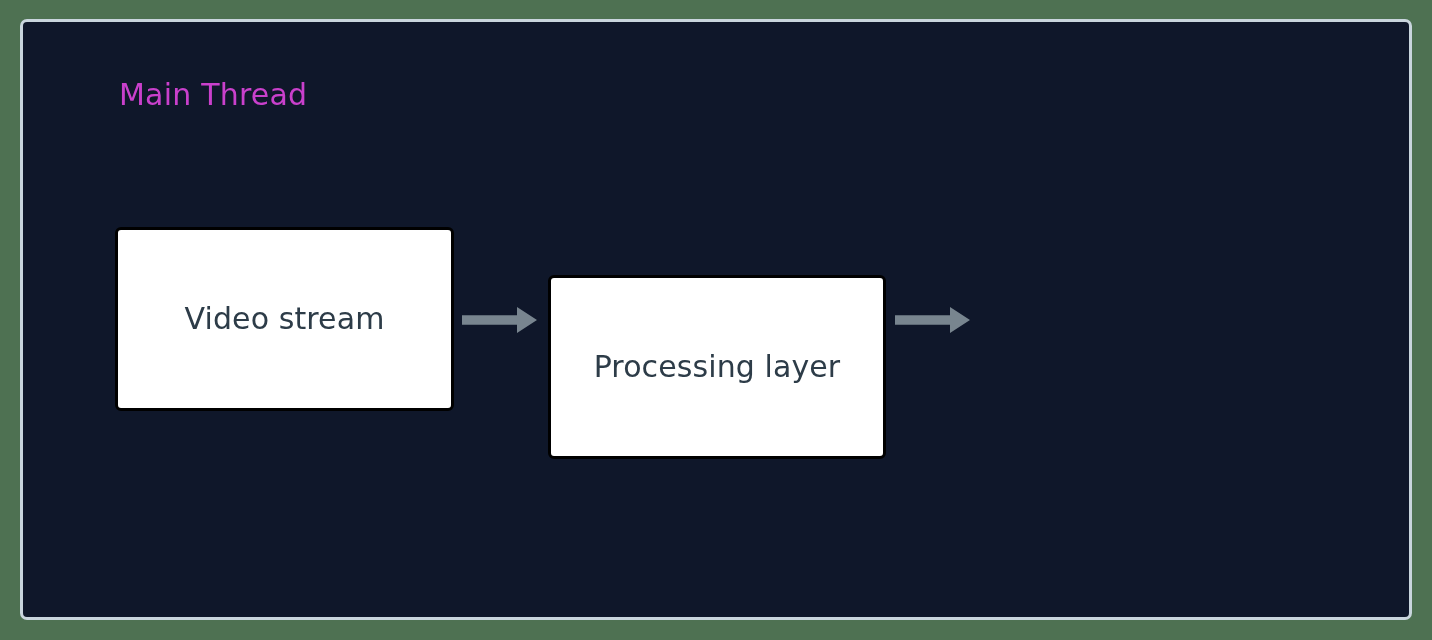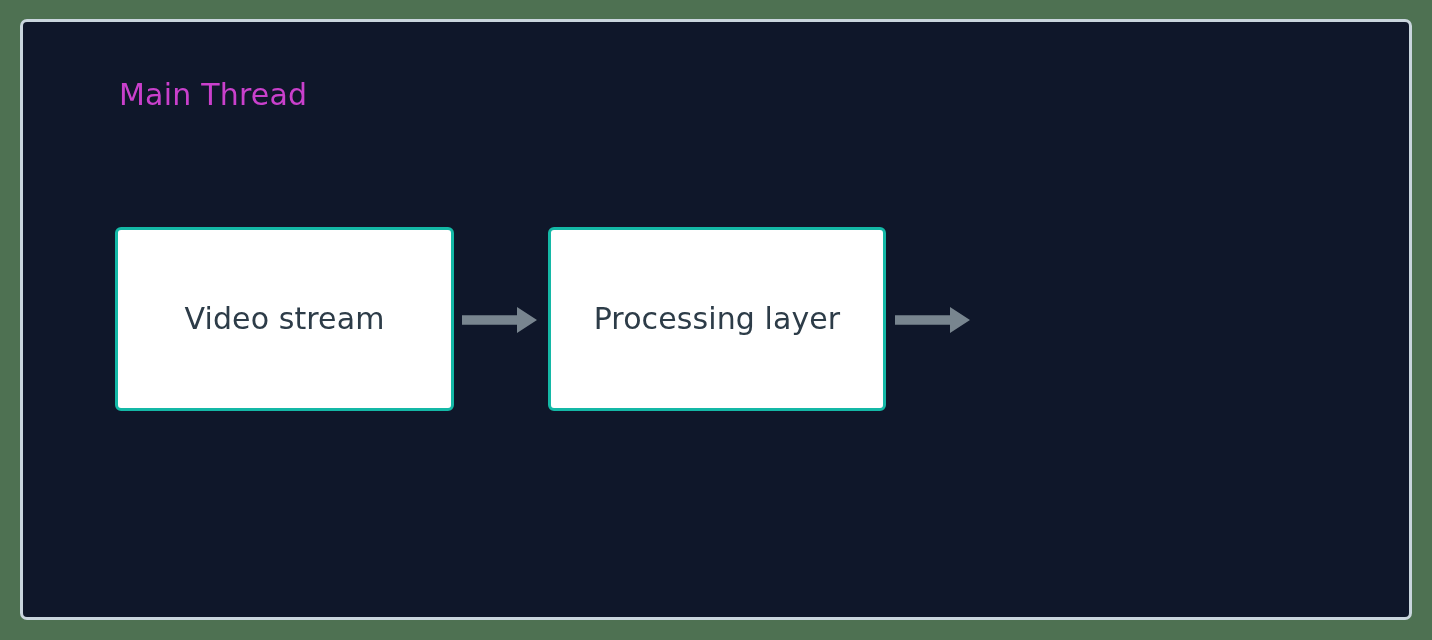--- a/index.html
+++ b/index.html
@@ -43,38 +43,38 @@
     color: #c940cc;
     letter-spacing: 0.2px;
     white-space: nowrap;
   }
 
   
   .node {
     position: absolute;
     box-sizing: border-box;
     background: #ffffff;
-    border: 3px solid #14b8a6;
+    border: 3px solid #000000;
     border-radius: 6px;
     display: flex;
     align-items: center;
     justify-content: center;
     top: 227px;
     height: 184px;
   }
   .node-label {
     font-size: 30px;
     line-height: 36px;
     color: #2d3c48;
     white-space: nowrap;
     letter-spacing: 0.1px;
   }
 
   #node-0 { left: 115px; width: 339px; }
-  #node-1 { left: 548px; width: 338px; }
+  #node-1 { left: 548px; width: 338px; margin-top: 48px; }
   #node-2 { left: 978px; width: 340px; }
 
   
   .edge {
     position: absolute;
     top: 300px;
     height: 40px;
   }
   #edge-0 { left: 460px; width: 80px; }
   #edge-1 { left: 893px; width: 80px; }

